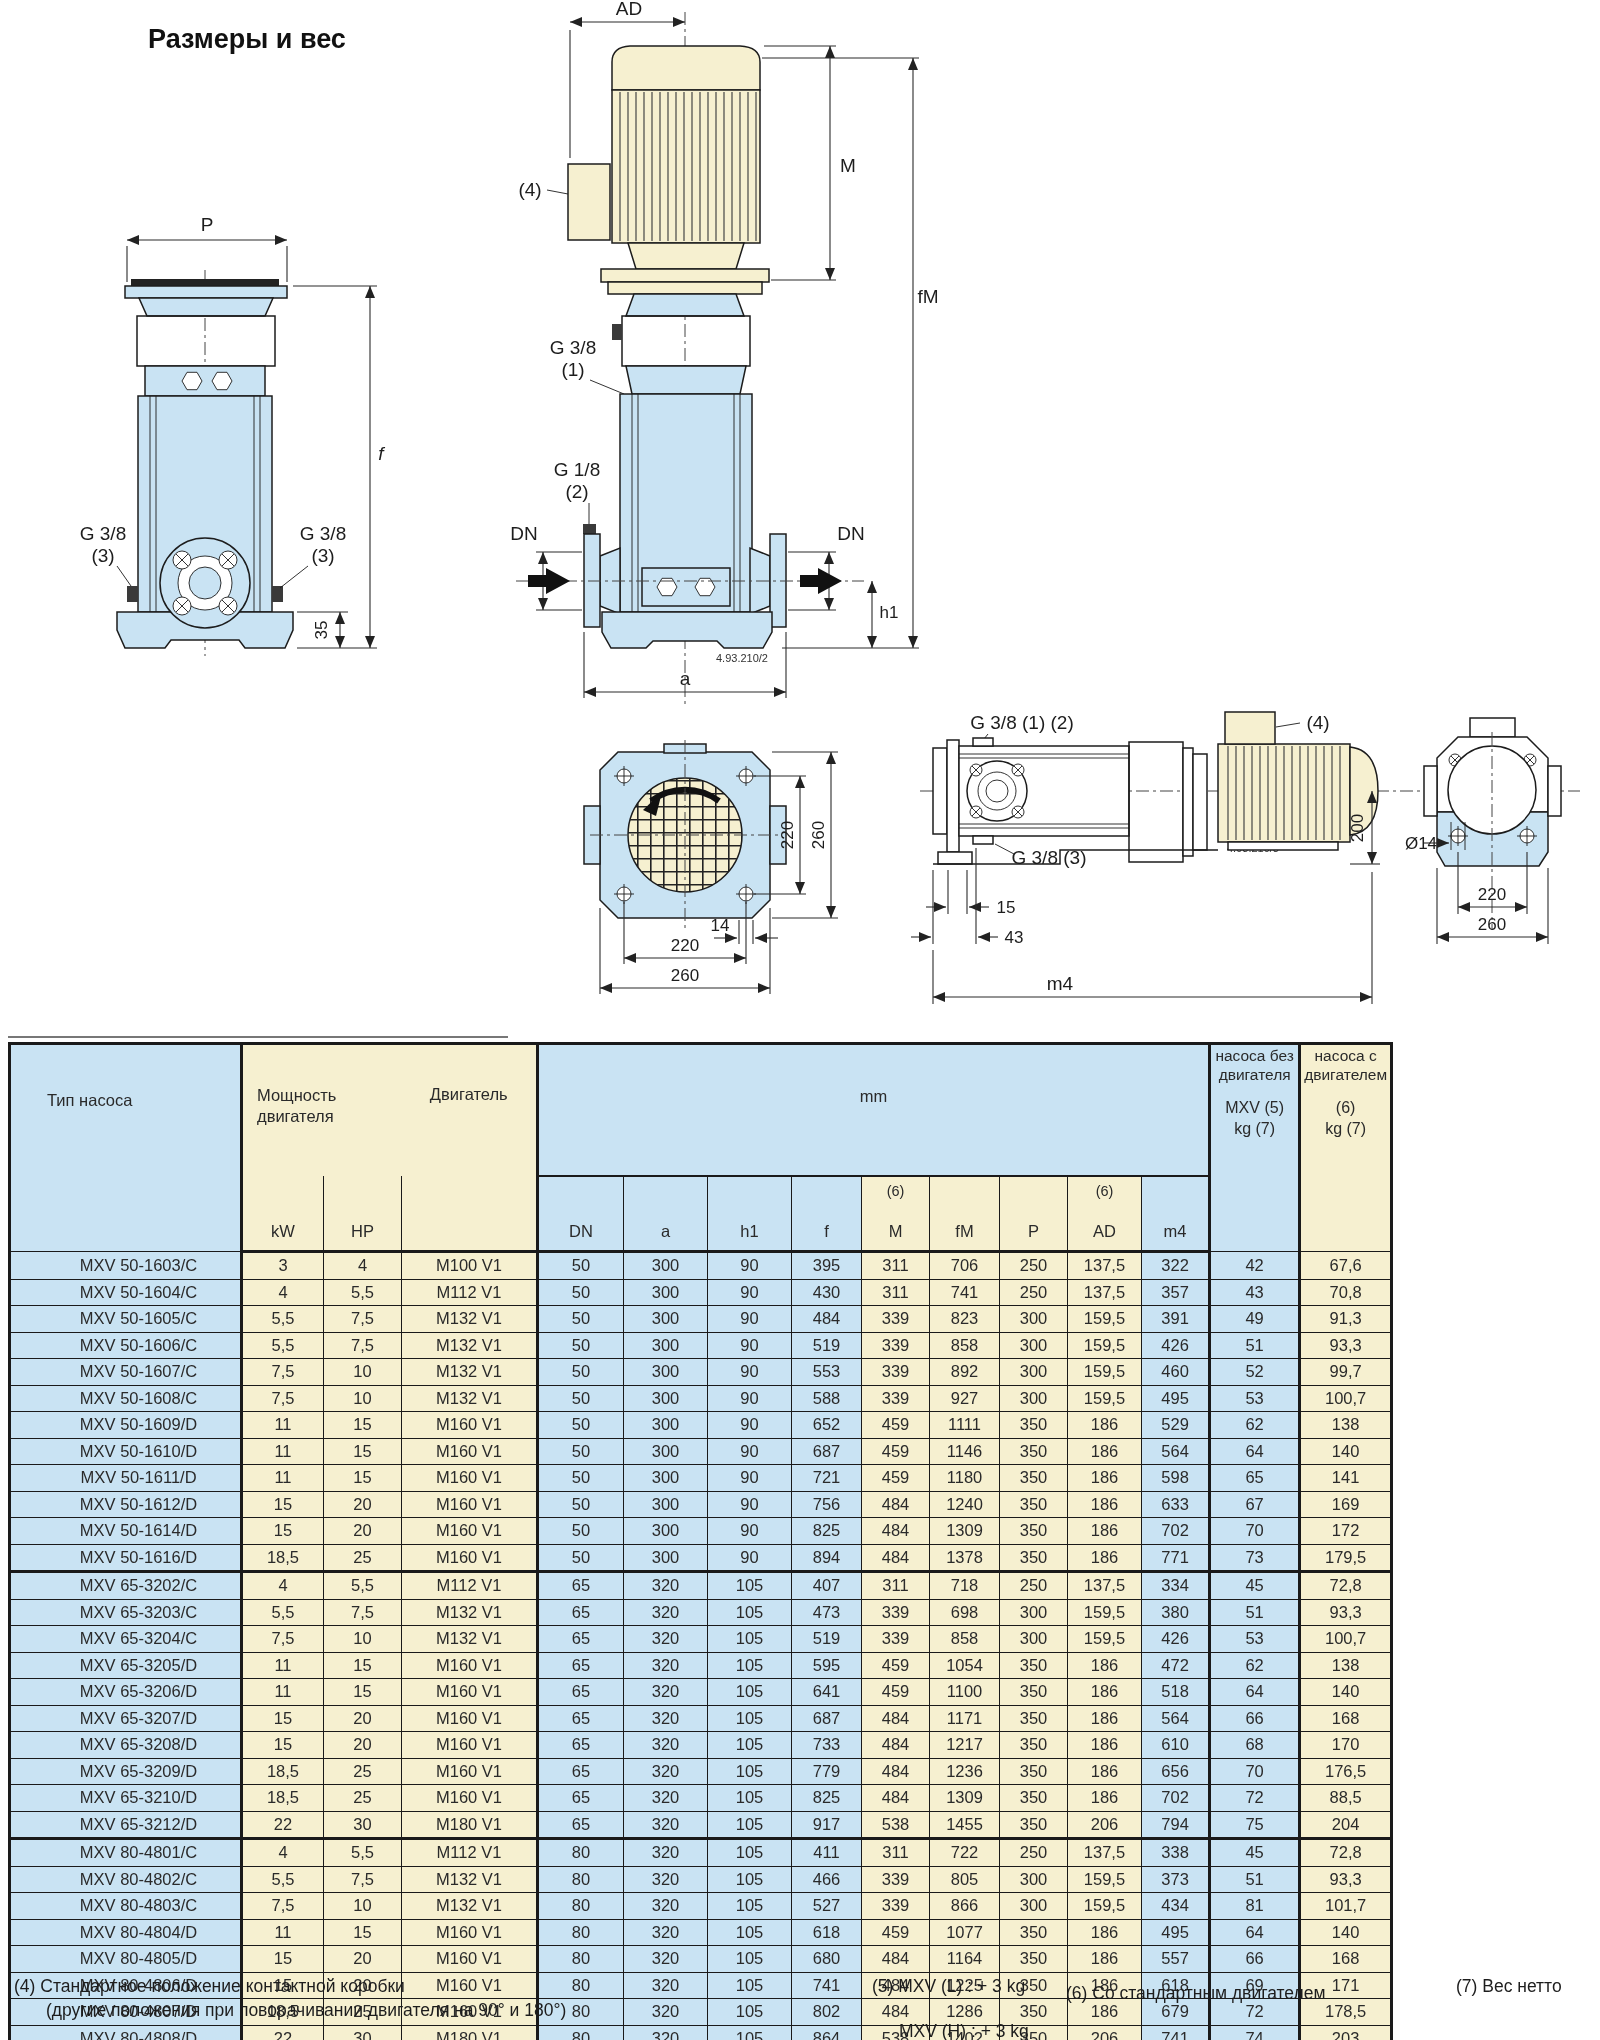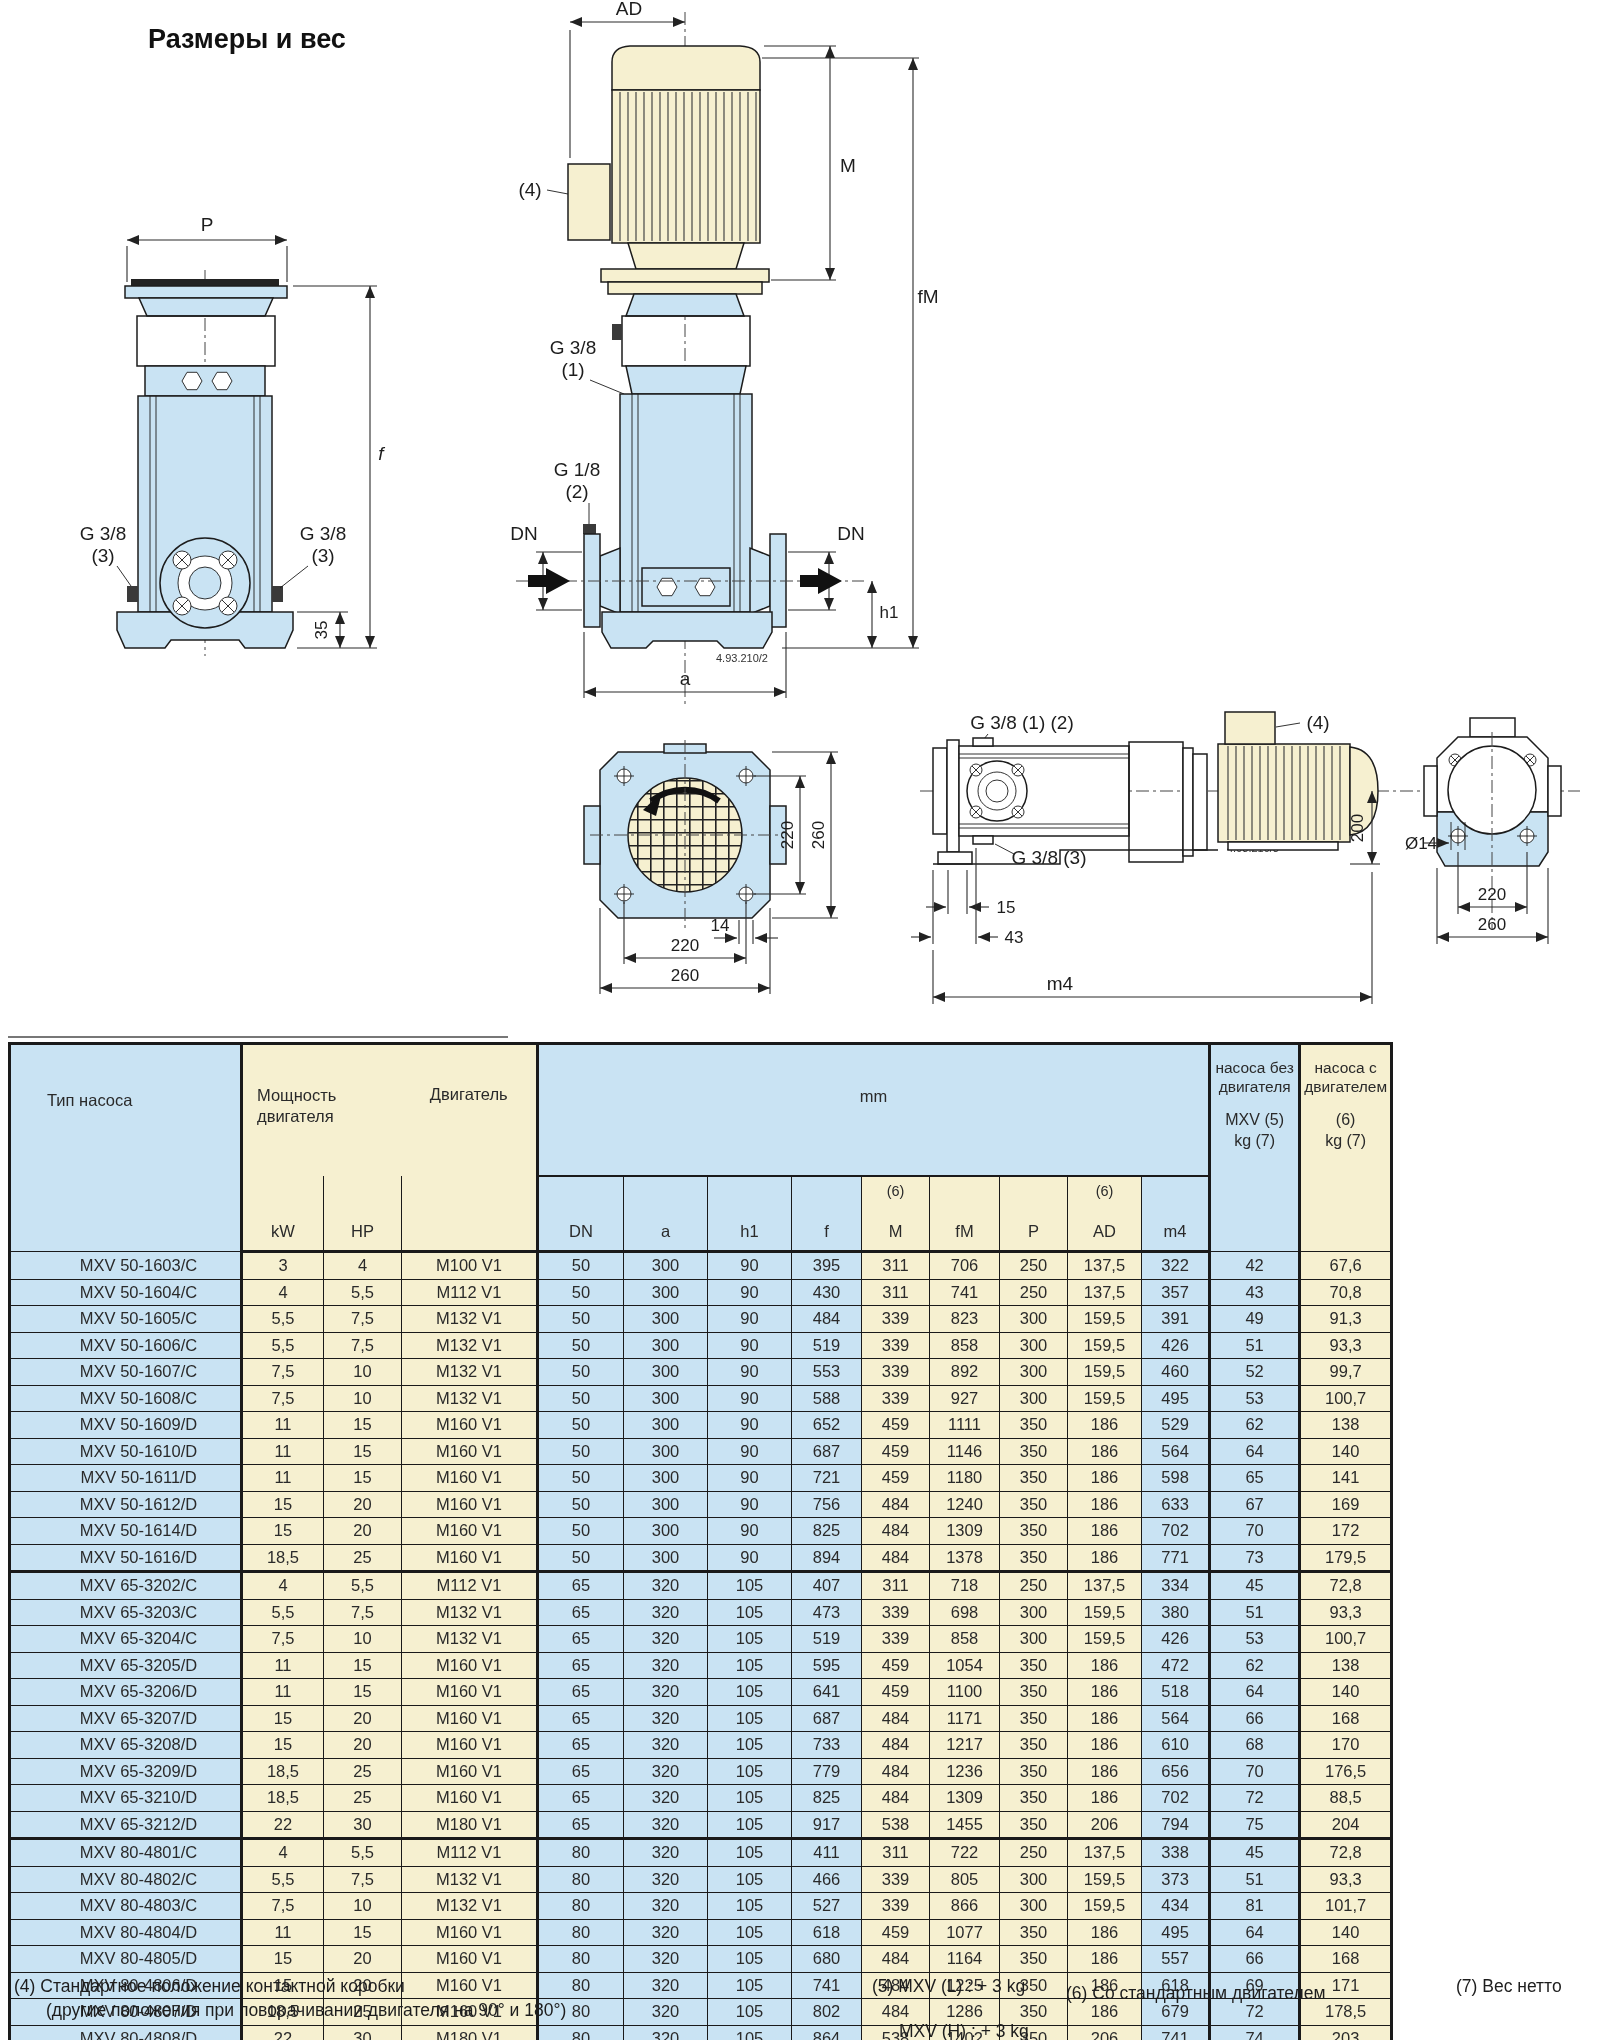--- a/index.html
+++ b/index.html
@@ -23,21 +23,21 @@
   .t1{text-align:center;padding-left:26px;}
   .r1 th{height:88px;vertical-align:top;}
   .r2 th{height:64px;vertical-align:bottom;padding-bottom:9px;border-top:none;border-bottom:3px solid var(--ink);}
   .t1h{vertical-align:top;padding-top:46px;text-align:left;padding-left:36px;border-bottom:none;}
   .powerh{border-right:none;border-bottom:none;text-align:left;vertical-align:top;
           padding:40px 0 0 14px;white-space:normal;line-height:21px;width:146px;}
   .powerh .pw{display:block;width:110px;}
   .motorh{border-left:none;border-bottom:none;padding-top:40px;}
   .mmh{padding-top:42px;border-bottom:2px solid var(--ink);}
   .kgh{vertical-align:top;font-size:15.5px;line-height:19px;border-bottom:none;white-space:normal;}
-  .kgt{padding-top:13px;}
+  .kgt{padding-top:1px;}
   .kgb{padding-top:13px;font-size:16px;line-height:21px;}
   .supc{position:relative;}
   .supc .sup{position:absolute;top:6px;left:0;right:0;font-size:14.5px;}
   tr.sep td{border-top:3px solid var(--ink);}
 
   .footnotes span{position:absolute;font-size:17.5px;color:#1d1d1d;white-space:nowrap;}
   .fn4a{left:14px;top:1976px;} .fn4b{left:46px;top:2000px;}
   .fn5a{left:872px;top:1976px;} .fn5b{left:899px;top:2006px;margin-top:15px;}
   .fn6{left:1066px;top:1976px;margin-top:7px;} .fn7{left:1456px;top:1976px;}
 

